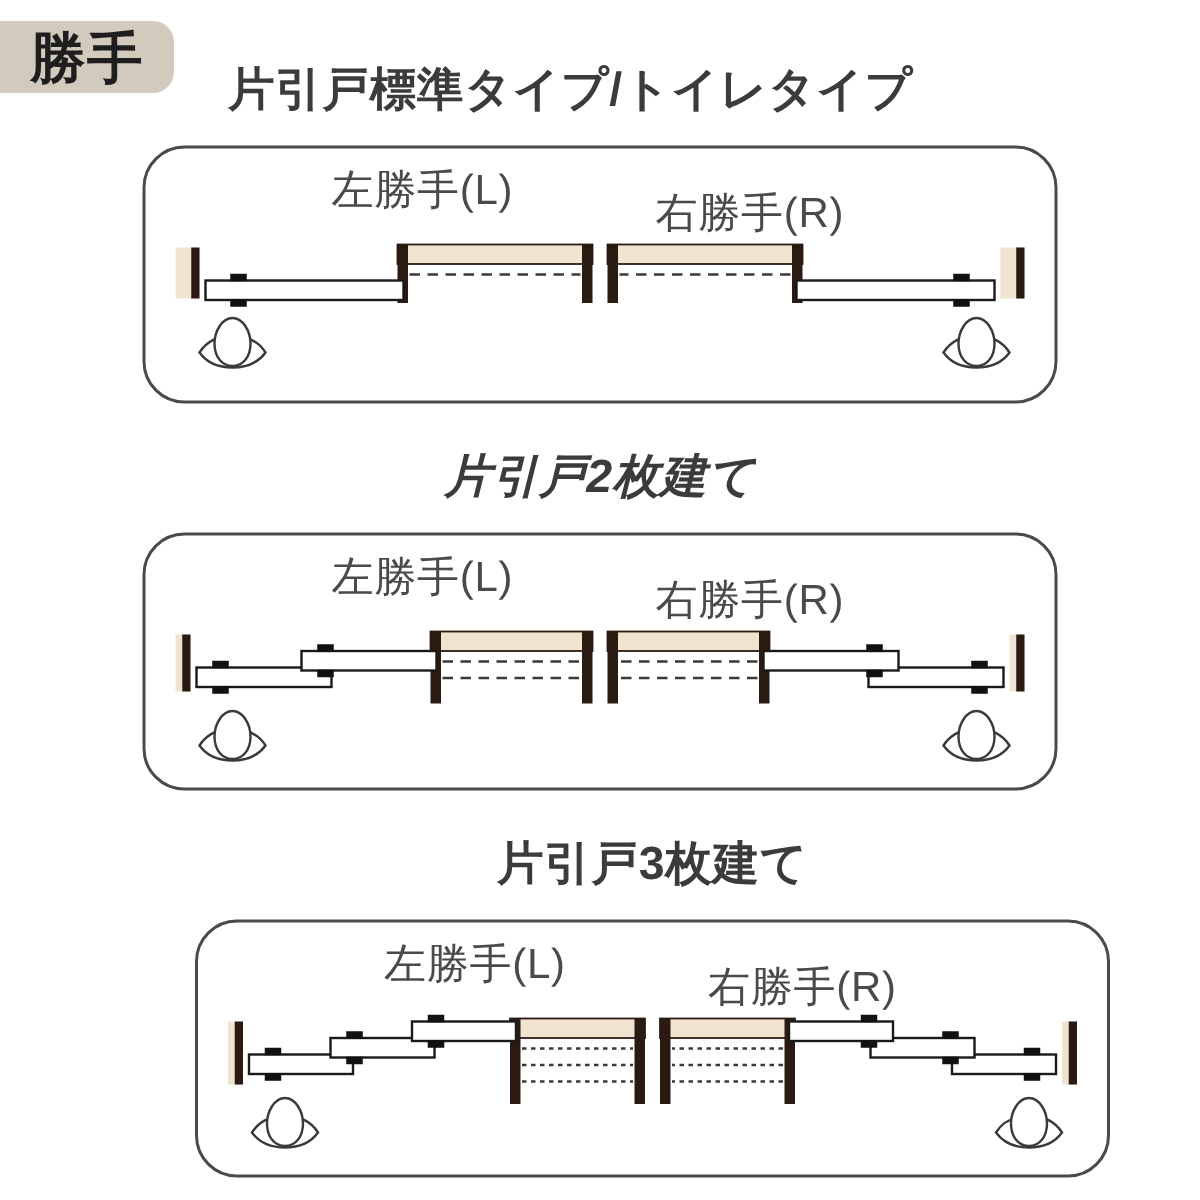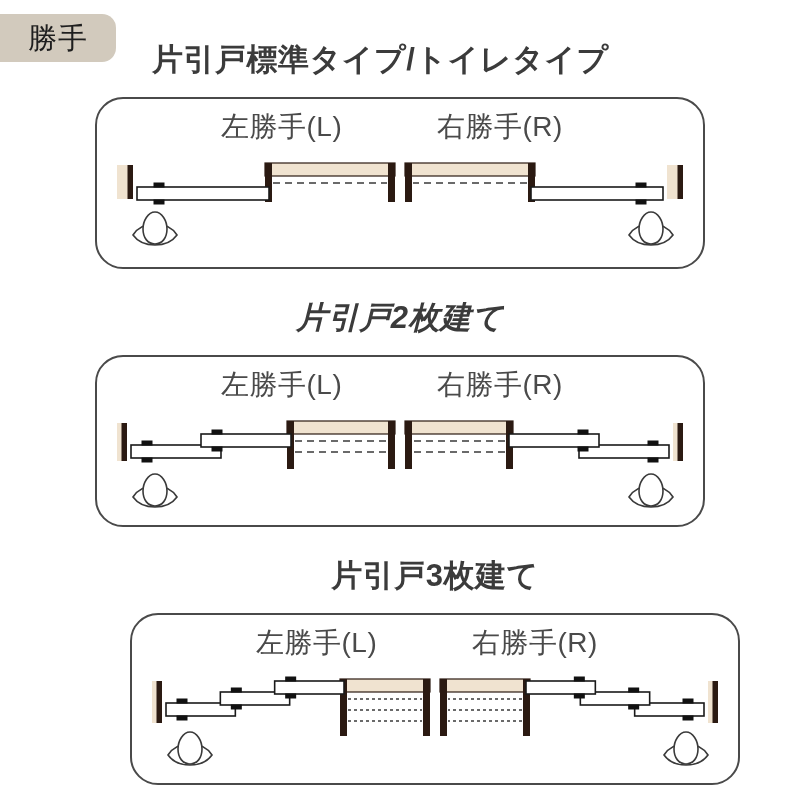--- a/index.html
+++ b/index.html
@@ -23,22 +23,22 @@
     top: 14px;
     width: 116px;
     height: 48px;
     background: #d2cabd;
     border-radius: 0 14px 14px 0;
     display: flex;
     align-items: center;
     justify-content: center;
   }
   #badge .badge-text {
-    font-size: 29px;
-    font-weight: normal;
+    font-size: 37px;
+    font-weight: bold;
     color: #1e1e1e;
     letter-spacing: 1px;
     line-height: 1;
   }
 
   
   .section {
     position: absolute;
     left: 0;
     width: 800px;
@@ -74,21 +74,21 @@
   }
   .hand-label {
     position: absolute;
     font-size: 28px;
     color: #4a4a4a;
     line-height: 1;
     white-space: nowrap;
     letter-spacing: 0.5px;
   }
   .hand-label.left-lab  { left: 124px; top: 14px; }
-  .hand-label.right-lab { left: 340px; top: 14px; }
+  .hand-label.right-lab { left: 340px; top: 29px; }
 
   
   .draw-area {
     position: relative;
     width: 100%;
   }
   .draw-area svg { display: block; }
 
 </style>
 </head>

